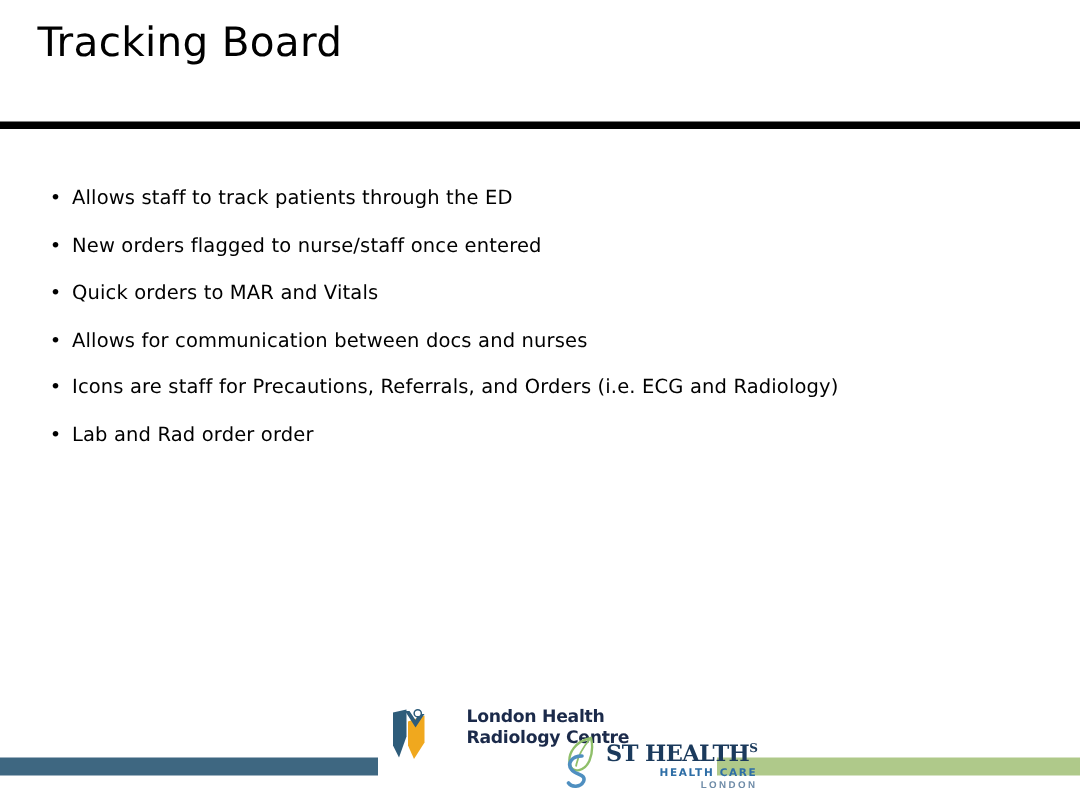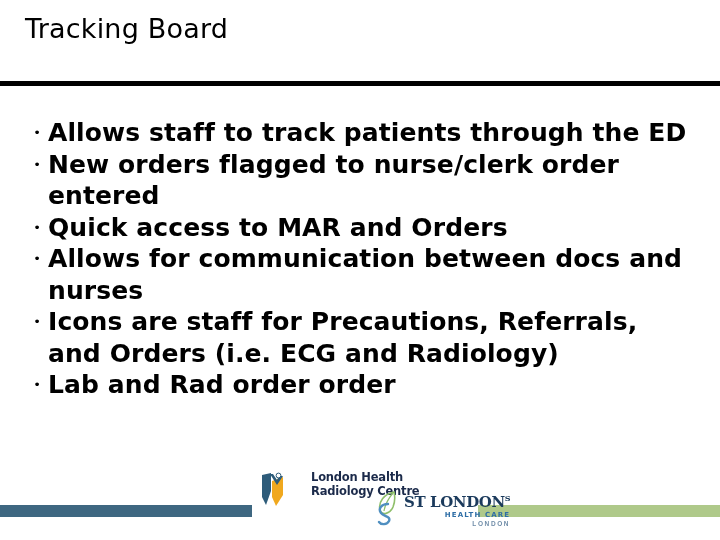--- a/index.html
+++ b/index.html
@@ -63,24 +63,23 @@
   .bullet-marker {
     width: 22px;
     flex: 0 0 22px;
     text-align: center;
     font-size: 13px;
     line-height: 31.5px;
     color: #000000;
   }
   .bullet-text {
     flex: 1 1 auto;
-    font-size: 25px;
+    font-size: 13px;
     line-height: 31.5px;
     letter-spacing: 0.1px;
-    font-weight: bold;
   }
 
   
   .footer {
     position: absolute;
     left: 0;
     top: 480px;
     width: 720px;
     height: 60px;
   }
@@ -191,26 +190,26 @@
 
   <div class="body-list">
 
     <div class="bullet-row">
       <span class="bullet-marker">•</span>
       <span class="bullet-text">Allows staff to track patients through the ED</span>
     </div>
 
     <div class="bullet-row">
       <span class="bullet-marker">•</span>
-      <span class="bullet-text">New orders flagged to nurse/clerk order entered</span>
-    </div>
-
-    <div class="bullet-row">
-      <span class="bullet-marker">•</span>
-      <span class="bullet-text">Quick access to MAR and Orders</span>
+      <span class="bullet-text">New orders flagged to nurse/staff once entered</span>
+    </div>
+
+    <div class="bullet-row">
+      <span class="bullet-marker">•</span>
+      <span class="bullet-text">Quick orders to MAR and Vitals</span>
     </div>
 
     <div class="bullet-row">
       <span class="bullet-marker">•</span>
       <span class="bullet-text">Allows for communication between docs and nurses</span>
     </div>
 
     <div class="bullet-row">
       <span class="bullet-marker">•</span>
       <span class="bullet-text">Icons are staff for Precautions, Referrals, and Orders (i.e. ECG and Radiology)</span>
@@ -245,19 +244,19 @@
 
   <div class="logo-stjoe">
     <span class="mark">
       <svg viewBox="0 0 28 42" width="28" height="42" xmlns="http://www.w3.org/2000/svg">
         <path d="M20 2 C10 4 4 12 6 20 C8 26 16 24 19 17 C21 12 21 6 20 2 Z" fill="none" stroke="#8FBF6A" stroke-width="1.6"></path>
         <path d="M19 3 C14 9 11 15 10 21" fill="none" stroke="#8FBF6A" stroke-width="1.2"></path>
         <path d="M14 14 C7 14 4 19 7 23 C10 27 17 26 15 31 C13 35 7 35 5 32" fill="none" stroke="#4F8FC0" stroke-width="2.4" stroke-linecap="round"></path>
       </svg>
     </span>
     <span class="wordblock">
-      <span class="line1"><span>ST LONDON</span><sup>S</sup></span>
+      <span class="line1"><span>ST HEALTH</span><sup>S</sup></span>
       <span class="line2">HEALTH CARE</span>
       <span class="line3">LONDON</span>
     </span>
   </div>
 
 </div>
 
 </body></html>

